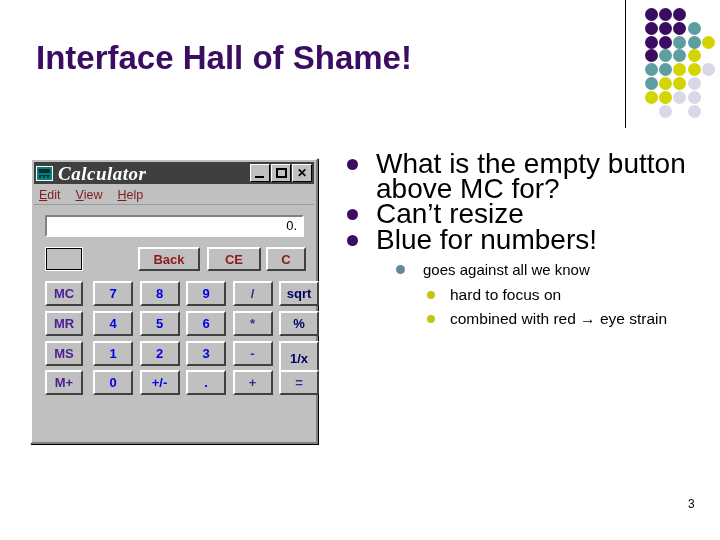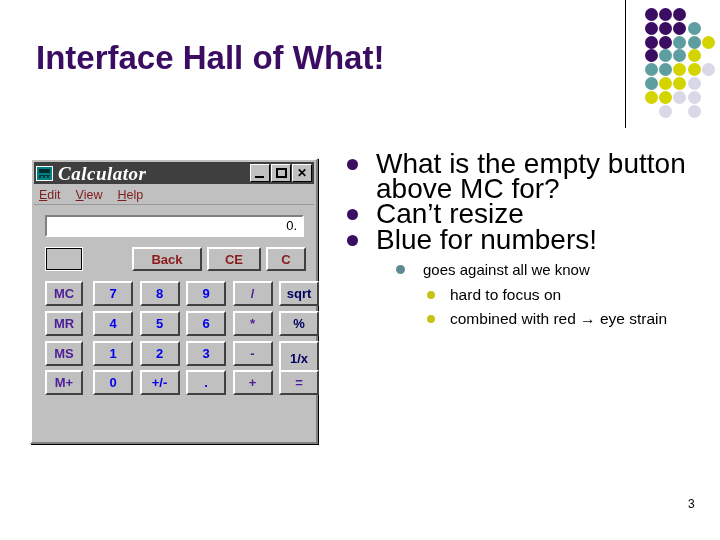--- a/index.html
+++ b/index.html
@@ -330,21 +330,21 @@
     <div class="dot" style="left: 0px; top: 82.8px; background: rgb(212, 212, 0);"></div>
     <div class="dot" style="left: 14.2px; top: 82.8px; background: rgb(212, 212, 0);"></div>
     <div class="dot" style="left: 28.4px; top: 82.8px; background: rgb(216, 216, 232);"></div>
     <div class="dot" style="left: 42.6px; top: 82.8px; background: rgb(216, 216, 232);"></div>
     <div class="dot" style="left: 14.2px; top: 96.6px; background: rgb(216, 216, 232);"></div>
     <div class="dot" style="left: 42.6px; top: 96.6px; background: rgb(216, 216, 232);"></div>
   </div>
 
 <div id="divider"></div>
 
-<div id="page-title">Interface Hall of What!</div>
+<div id="page-title">Interface Hall of Shame!</div>
 
 <div id="bullets">
 
   <div class="b1">
     <span class="marker" style="background: rgb(59, 13, 98);"></span>
     <span>What is the empty button above MC for?</span>
   </div>
 
   <div class="b1">
     <span class="marker" style="background: rgb(59, 13, 98);"></span>
@@ -391,21 +391,21 @@
     <div class="menu-item"><span class="acc">E</span><span>dit</span></div>
     <div class="menu-item"><span class="acc">V</span><span>iew</span></div>
     <div class="menu-item"><span class="acc">H</span><span>elp</span></div>
   </div>
 
   <div id="calc-display">0.</div>
 
   <div id="calc-emptybtn"></div>
 
   <div id="calc-toprow">
-      <div class="cbtn topbtn red-dark" style="left: 100px; width: 70px;">Back</div>
+      <div class="cbtn topbtn red-dark" style="left: 106px; width: 62px;">Back</div>
       <div class="cbtn topbtn red-dark" style="left: 175px; width: 54px;">CE</div>
       <div class="cbtn topbtn red-dark" style="left: 234px; width: 40px;">C</div>
     </div>
   <div id="calc-grid">
       <div class="cbtn red" style="left: 13px; width: 38px; top: 121px; height: 25px;">MC</div>
       <div class="cbtn blue" style="left: 61px; width: 40px; top: 121px; height: 25px;">7</div>
       <div class="cbtn blue" style="left: 107.5px; width: 40px; top: 121px; height: 25px;">8</div>
       <div class="cbtn blue" style="left: 154px; width: 40px; top: 121px; height: 25px;">9</div>
       <div class="cbtn red" style="left: 200.5px; width: 40px; top: 121px; height: 25px;">/</div>
       <div class="cbtn navy" style="left: 247px; width: 40px; top: 121px; height: 25px;">sqrt</div>

